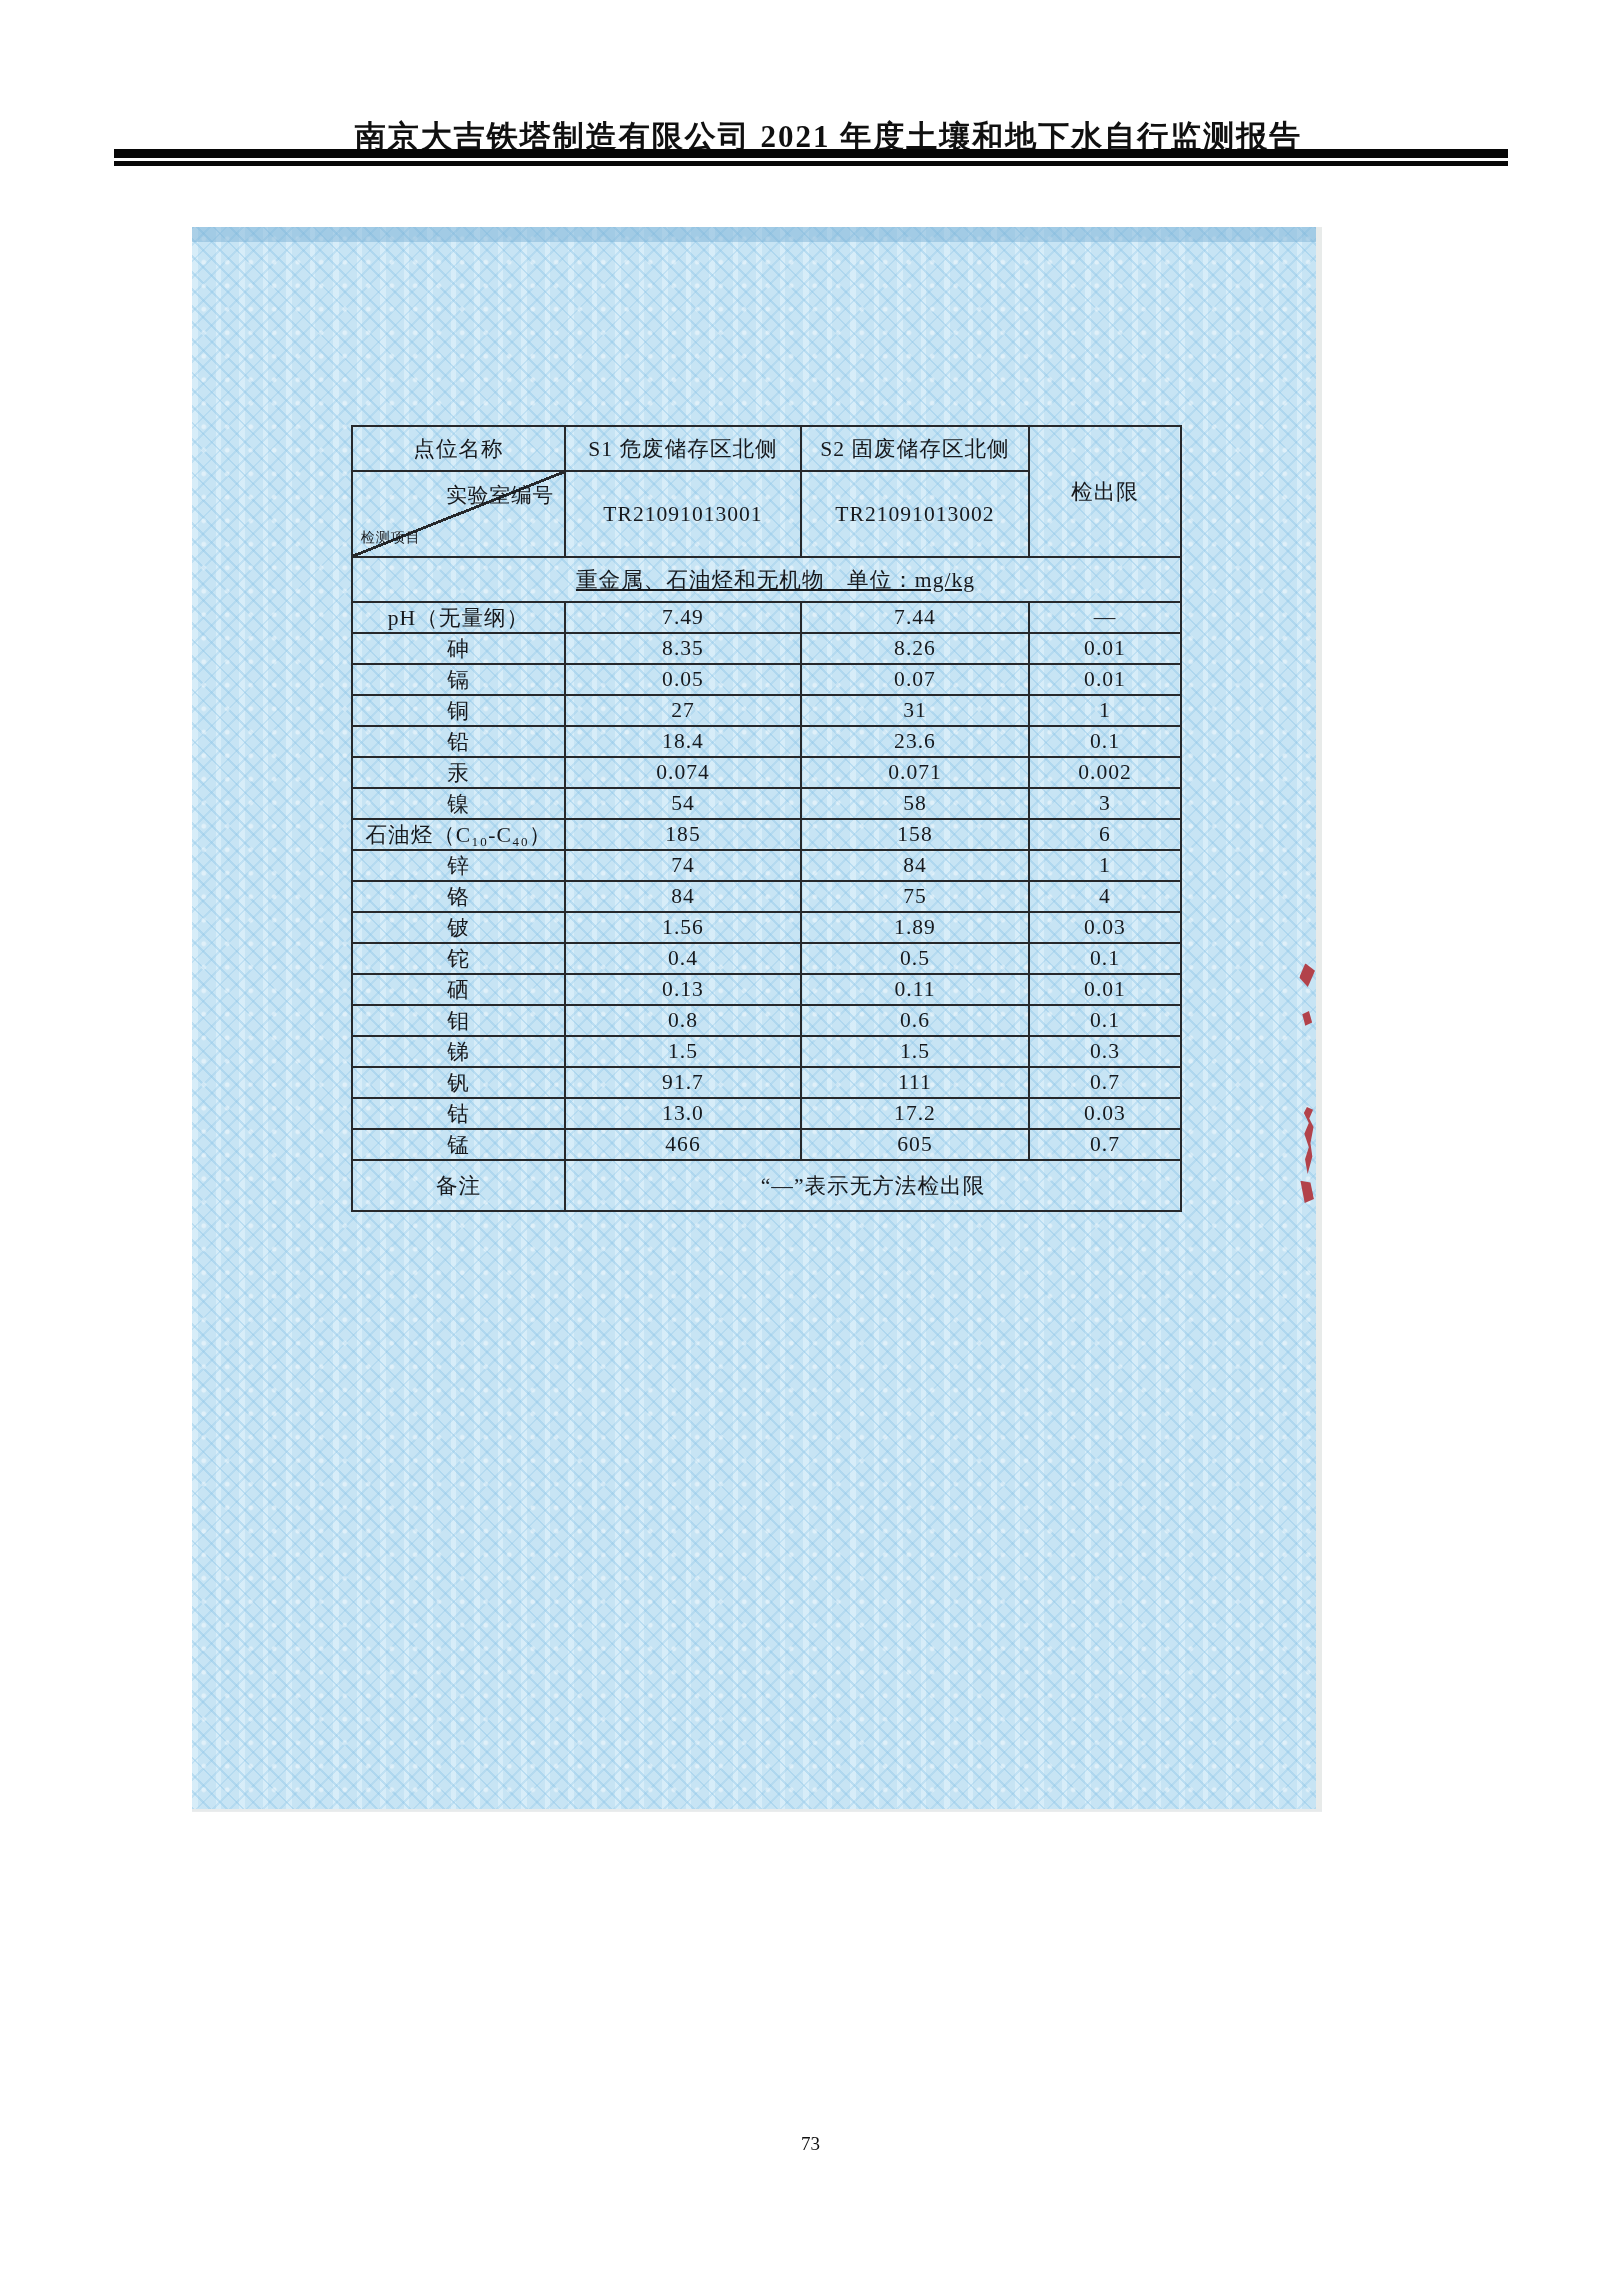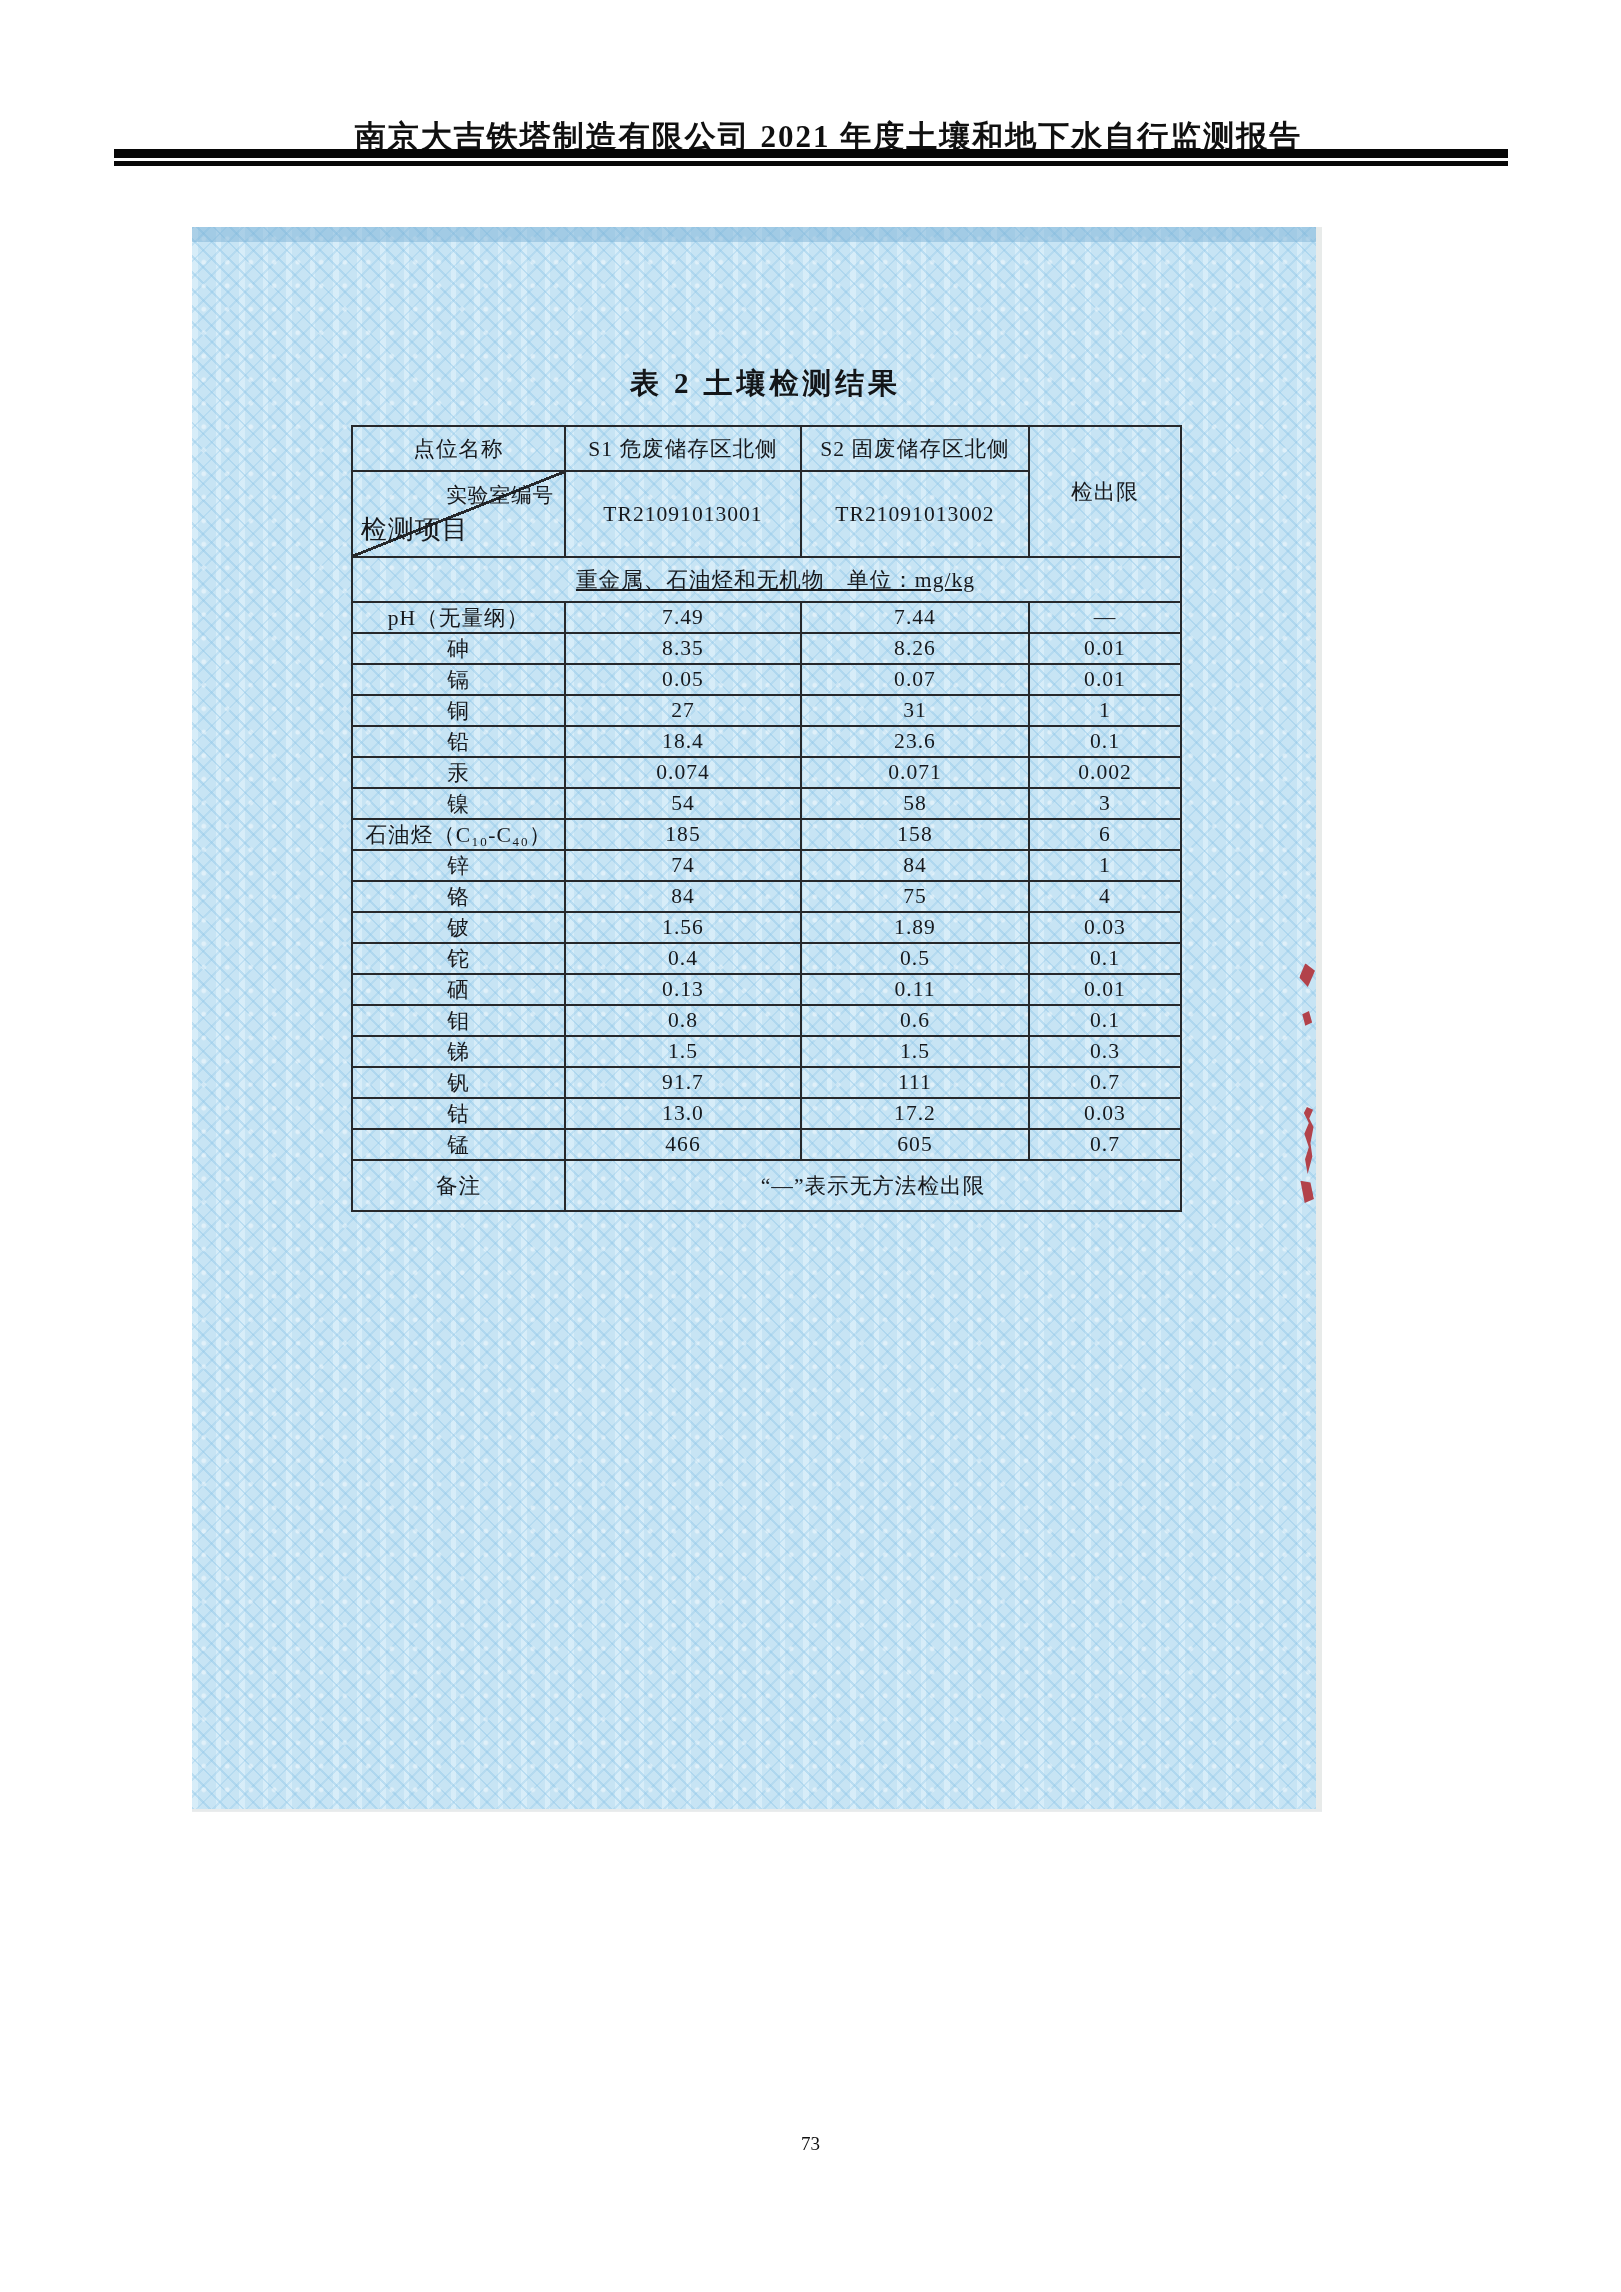--- a/index.html
+++ b/index.html
@@ -53,21 +53,21 @@
   tr.h2 { height:86px; }
   tr.sec { height:45px; }
   tr.d  { height:28px; }
   tr.rem { height:51px; }
   td.diag {
     position:relative; padding:3px;
     background-image:linear-gradient(to bottom right,
       transparent calc(50% - 1.4px), #26282b calc(50% - 1.4px) calc(50% + 1.4px), transparent calc(50% + 1.4px));
   }
   td.diag .lab  { position:absolute; top:8.8px;  right:9.8px; font-size:20.6px; }
-  td.diag .item { position:absolute; bottom:8.8px; left:7.8px;  font-size:26px; }
+  td.diag .item { position:absolute; bottom:8.8px; left:7.8px;  font-size:14px; }
   td.section-cell { text-align:left; padding-left:18px; letter-spacing:2px;text-decoration:underline; }
   .stamp-frag { position:absolute; background:#b2424a; }
   .frag1 { right:2px;  top:737px; width:13.7px; height:22.5px; transform:rotate(14deg);
            clip-path:polygon(18% 0, 100% 22%, 78% 100%, 0 68%); }
   .frag2 { right:3.9px;  top:784px; width:9.8px; height:14.7px;
            clip-path:polygon(0 22%, 68% 0, 100% 78%, 30% 100%); }
   .frag3 { right:2px;  top:880px; width:11.8px; height:67px;
            clip-path:polygon(40% 0, 92% 4%, 60% 17%, 96% 30%, 70% 54%, 86% 74%, 46% 100%, 24% 78%, 56% 60%, 18% 40%, 56% 24%, 14% 9%); }
   .frag4 { right:2.9px;  top:953px; width:11.8px; height:22.5px; transform:rotate(-8deg);
            clip-path:polygon(8% 0, 90% 14%, 100% 88%, 18% 100%); }
@@ -84,21 +84,20 @@
   <div class="doc-header">南京大吉铁塔制造有限公司 2021 年度土壤和地下水自行监测报告</div>
   <div class="rule">
     <div class="rule-thick"></div>
     <div class="rule-thin"></div>
   </div>
 
   <div class="scan">
     <div class="scan-topband"></div>
 
 
-    <div class="table-title">表 2 土壤检测结果</div>
 
     <table class="results">
       <colgroup>
         <col style="width:213px">
           <col style="width:236px">
           <col style="width:228px">
           <col style="width:152px">
       </colgroup>
       <tbody>
         <tr class="h1">

